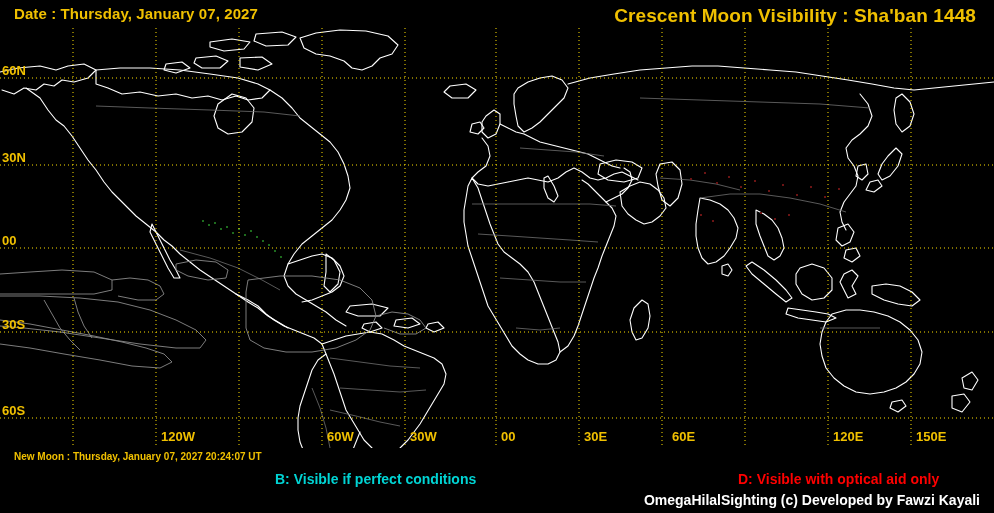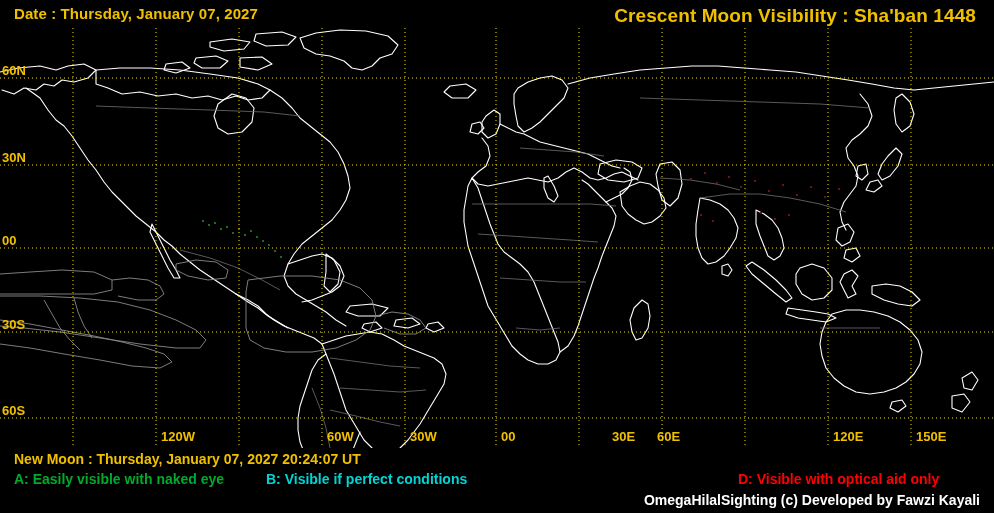--- a/index.html
+++ b/index.html
@@ -95,42 +95,42 @@
     top: 448px;
     width: 994px;
     height: 65px;
     background: #000000;
     z-index: 40;
   }
   .newmoon-line {
     position: absolute;
     left: 14px;
     top: 3px;
-    font-size: 14px;
+    font-size: 10px;
     font-weight: bold;
     color: #f0c000;
     white-space: nowrap;
   }
   .legend-row {
     position: absolute;
     left: 0;
     top: 22px;
     width: 994px;
     height: 19px;
   }
   .legend-item {
     position: absolute;
     top: 0;
     font-size: 14px;
     font-weight: bold;
     white-space: nowrap;
     line-height: 19px;
   }
   .lg-a { left: 14px;  color: #00aa2b; }
-  .lg-b { left: 266px; color: #00d4d4; }
+  .lg-b { left: 275px; color: #00d4d4; }
   .lg-c { left: 518px; color: #9a9a9a; }
   .lg-d { left: 738px; color: #ff0000; }
 
   .credit-row {
     position: absolute;
     left: 0;
     top: 42px;
     width: 994px;
     height: 21px;
   }
@@ -439,33 +439,32 @@
     <div class="lat-label" style="left:2px; top:376px;">60S</div>
   </div>
 
   <div style="position:absolute; left:0; top:430px; width:994px; height:18px;">
     <div class="lon-label" style="left:76px;margin-top:47px;">150W</div>
     <div class="lon-label" style="left:161px;">120W</div>
     <div class="lon-label" style="left:236px;margin-top:40px;">90W</div>
     <div class="lon-label" style="left:327px;">60W</div>
     <div class="lon-label" style="left:410px;">30W</div>
     <div class="lon-label" style="left:501px;">00</div>
-    <div class="lon-label" style="left:584px;margin-left:28px;">30E</div>
-    <div class="lon-label" style="left:657px;">60E</div>
+    <div class="lon-label" style="left:584px;">30E</div>
+    <div class="lon-label" style="left:672px;">60E</div>
     <div class="lon-label" style="left:750px;margin-top:27px;">90E</div>
     <div class="lon-label" style="left:833px;">120E</div>
     <div class="lon-label" style="left:916px;">150E</div>
   </div>
 
   <div class="footer">
 
     <div class="newmoon-line">New Moon : Thursday, January 07, 2027  20:24:07  UT</div>
 
     <div class="legend-row">
-      <div class="legend-item lg-a">A: Easily visible with naked eye</div>
       <div class="legend-item lg-b">B: Visible if perfect conditions</div>
       <div class="legend-item lg-d">D: Visible with optical aid only</div>
     </div>
 
     <div class="credit-row">
       <div class="credit">OmegaHilalSighting  (c)  Developed by Fawzi Kayali</div>
     </div>
   </div>
 
 </div>

